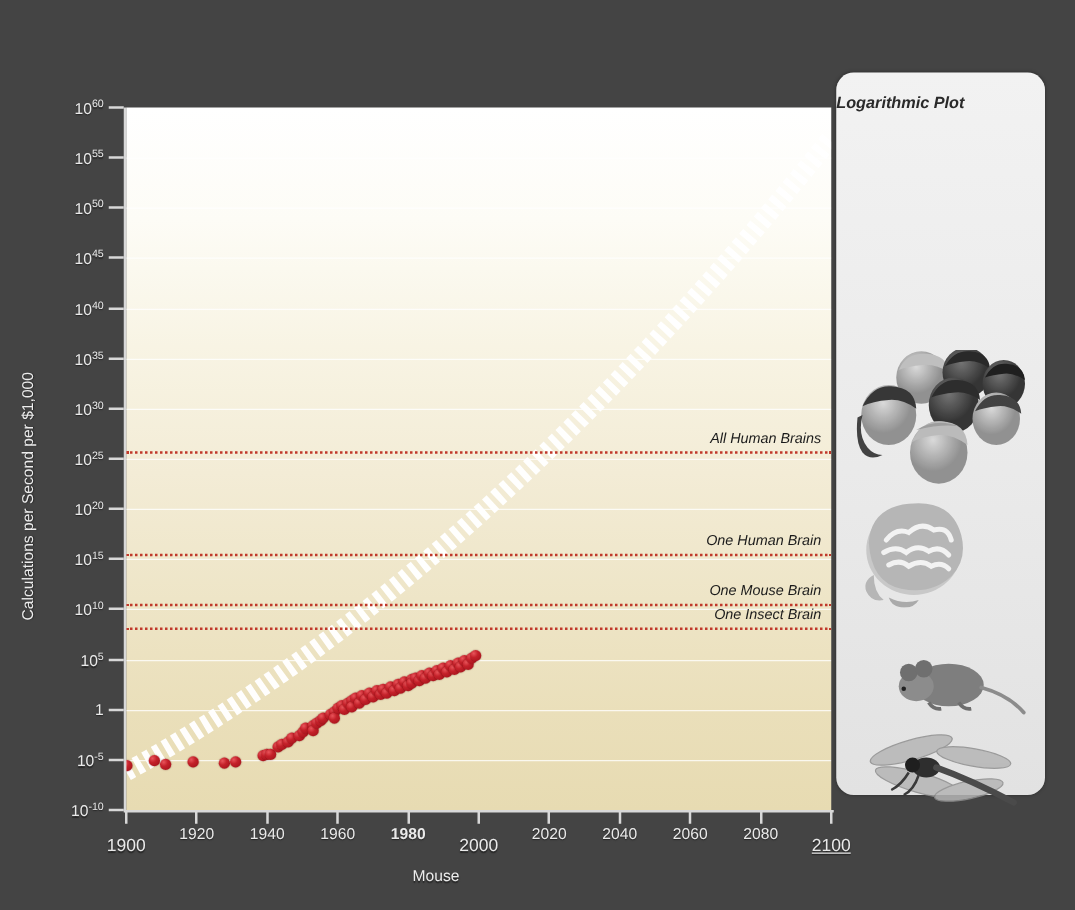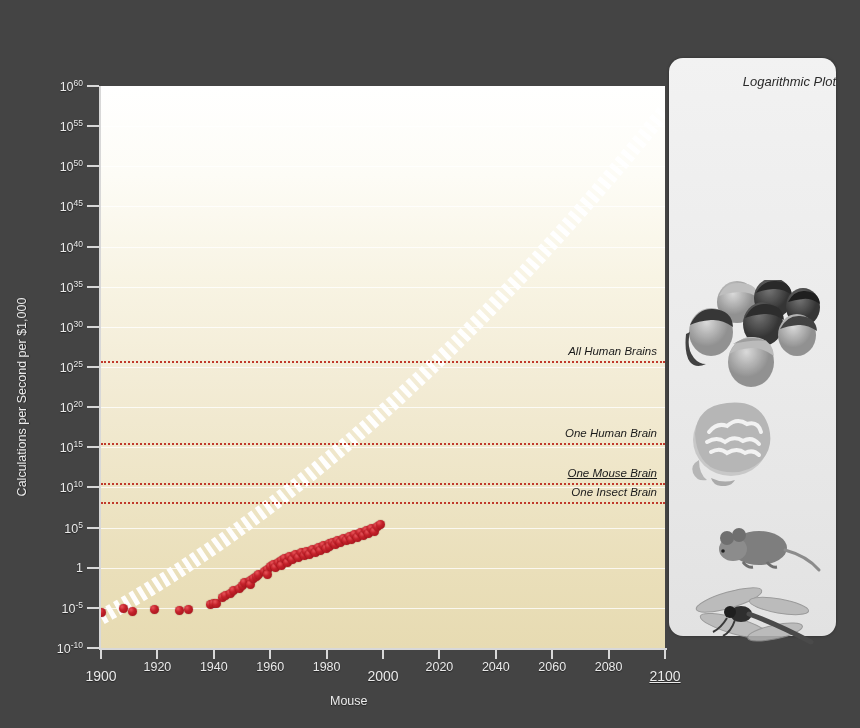--- a/index.html
+++ b/index.html
@@ -12,22 +12,22 @@
   #title-block{position:absolute;left:100px;top:26px;}
   #chart-title{font-size:21px;font-weight:bold;color:#e9e983;letter-spacing:.1px;
                text-shadow:0 1px 1px rgba(0,0,0,.55);line-height:1.05;}
   #chart-subtitle{font-size:13.5px;color:#eeeea0;margin-top:3px;
                   text-shadow:0 1px 1px rgba(0,0,0,.5);}
 
   
   #side-panel{position:absolute;left:669px;top:58px;width:167px;height:578px;
               background:linear-gradient(180deg,#f2f2f2 0%,#eaeaea 55%,#e2e2e2 100%);
               border-radius:14px;box-shadow:0 0 3px rgba(0,0,0,.35);}
-  #side-panel-label{position:absolute;left:0;right:0;top:16px;text-align:right;
-                    font-size:13px;font-style:italic;font-weight:normal;color:#2a2a2a;}
+  #side-panel-label{position:absolute;left:0;right:0;top:16px;text-align:left;
+                    font-size:13px;font-style:italic;font-weight:bold;color:#2a2a2a;}
 
   
   #plot{position:absolute;left:101px;top:86px;width:564px;height:562px;
         background:linear-gradient(180deg,
             #ffffff 0%, #fdfcf6 16%, #f8f4e4 34%, #f3ecd6 52%,
             #eee5c7 70%, #eadfba 86%, #e7dbb2 100%);
         overflow:hidden;}
   .gridline{position:absolute;left:0;right:0;height:1px;background:rgba(255,255,255,.78);}
 
   
@@ -237,21 +237,21 @@
         <div class="dot" style="left: 273.54px; top: 445.184px;"></div>
         <div class="dot" style="left: 276.36px; top: 440.367px;"></div>
         <div class="dot" style="left: 279.18px; top: 438.36px;"></div>
       </div>
     <div id="thresholds">
         <div class="thresh" style="top: 274.577px; width: 564px; border-top-color: rgb(192, 57, 43);"></div>
         <div class="thresh-label" style="right: 8px; top: 258.577px;">All Human Brains</div>
         <div class="thresh" style="top: 357.271px; width: 564px; border-top-color: rgb(192, 57, 43);"></div>
         <div class="thresh-label" style="right: 8px; top: 341.271px;">One Human Brain</div>
         <div class="thresh" style="top: 396.611px; width: 564px; border-top-color: rgb(192, 57, 43);"></div>
-        <div class="thresh-label" style="right: 8px; top: 380.611px; text-decoration: underline;">One Mouse Brain</div>
+        <div class="thresh-label" style="right: 8px; top: 380.611px;">One Mouse Brain</div>
         <div class="thresh" style="top: 415.88px; width: 564px; border-top-color: rgb(192, 57, 43);"></div>
         <div class="thresh-label" style="right: 8px; top: 399.88px;">One Insect Brain</div>
       </div>
   </div>
 
   <div id="y-axis-line"></div>
   <div id="x-axis-line"></div>
   <div id="y-ticks">
       <div class="ytick" style="top: 85px;"></div>
       <div class="ytick-label" style="top: 86px;">10<sup>60</sup></div>
@@ -287,21 +287,21 @@
   <div id="x-ticks">
       <div class="xtick" style="left: 100px;"></div>
       <div class="xtick-label" style="left: 101px; top: 668px; font-size: 14px;">1900</div>
       <div class="xtick" style="left: 156.4px;"></div>
       <div class="xtick-label" style="left: 157.4px; top: 660px;">1920</div>
       <div class="xtick" style="left: 212.8px;"></div>
       <div class="xtick-label" style="left: 213.8px; top: 660px;">1940</div>
       <div class="xtick" style="left: 269.2px;"></div>
       <div class="xtick-label" style="left: 270.2px; top: 660px;">1960</div>
       <div class="xtick" style="left: 325.6px;"></div>
-      <div class="xtick-label" style="left: 326.6px; top: 660px;">1980</div>
+      <div class="xtick-label" style="left: 326.6px; top: 660px; font-weight: bold;">1980</div>
       <div class="xtick" style="left: 382px;"></div>
       <div class="xtick-label" style="left: 383px; top: 668px; font-size: 14px;">2000</div>
       <div class="xtick" style="left: 438.4px;"></div>
       <div class="xtick-label" style="left: 439.4px; top: 660px;">2020</div>
       <div class="xtick" style="left: 494.8px;"></div>
       <div class="xtick-label" style="left: 495.8px; top: 660px;">2040</div>
       <div class="xtick" style="left: 551.2px;"></div>
       <div class="xtick-label" style="left: 552.2px; top: 660px;">2060</div>
       <div class="xtick" style="left: 607.6px;"></div>
       <div class="xtick-label" style="left: 608.6px; top: 660px;">2080</div>

